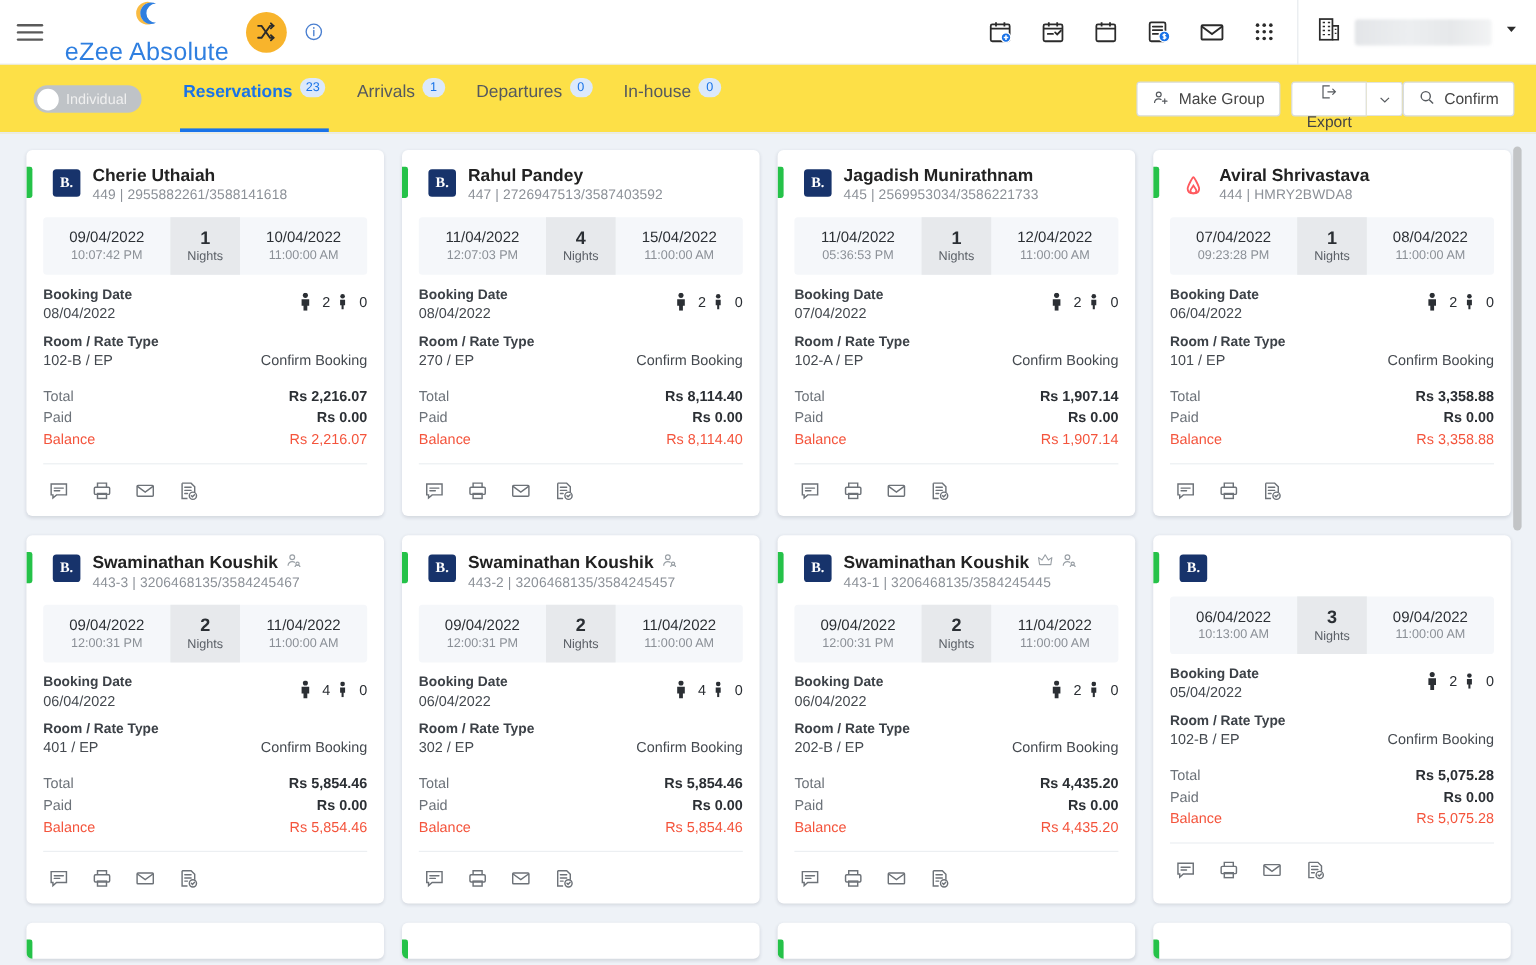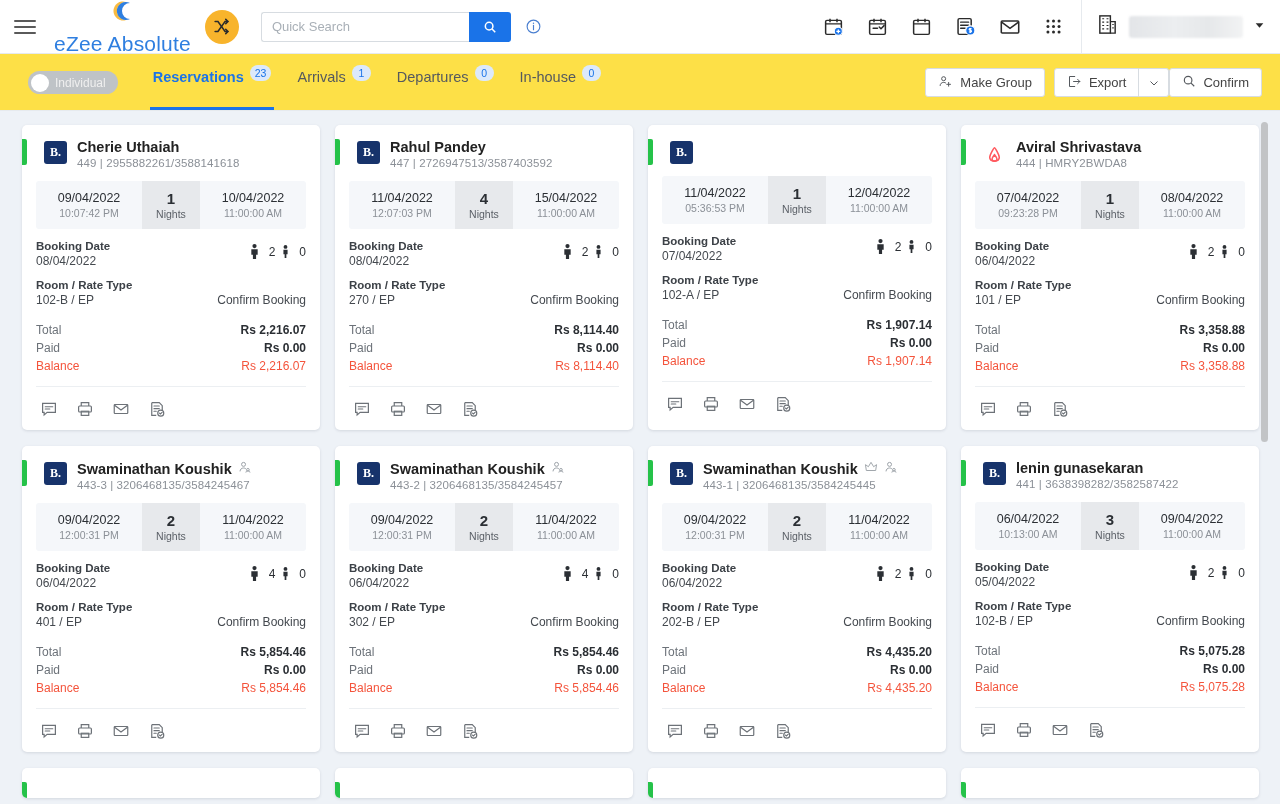--- a/index.html
+++ b/index.html
@@ -73,21 +73,21 @@
   .tab.active::after {
     content:""; position:absolute; left:10px; right:10px; bottom:0; height:3px; background:#1a73e8;
   }
   .tb-actions { margin-left:auto; display:flex; align-items:center; padding:0 18px 13px 0; }
   .btn {
     height:29px; border:1px solid #d7dce1; background:#fff; border-radius:3px;
     display:flex; align-items:center; gap:7px; padding:0 12px; font-size:13px; color:#444;
     cursor:pointer; font-family:"Liberation Sans", sans-serif;
   }
   .btn-split { display:flex; margin-left:9px; }
-  .btn-split .btn { margin-left:0; border-radius:3px 0 0 3px; }
+  .btn-split .btn { margin-left:0; border-radius:3px 0 0 3px;flex-direction:column; }
   .btn-caret {
     width:30px; height:29px; border:1px solid #d7dce1; border-left:none; background:#fff;
     border-radius:0 3px 3px 0; display:flex; align-items:center; justify-content:center; cursor:pointer;
   }
 
   
   .board { position:relative; height:692px; overflow:hidden; padding:14px 0 0 0; }
   .grid {
     display:grid; grid-template-columns:repeat(4, 298px); gap:16px 15px;
     padding:0 22px;
@@ -169,29 +169,20 @@
 
   <div class="shuffle-btn">
     <svg width="17" height="17" viewBox="0 0 24 24" fill="none" stroke="#2b2b2b" stroke-width="2.2" stroke-linecap="round">
       <path d="M3 5h4l10 14h4"></path>
         <path d="M3 19h4l10-14h4"></path>
       <path d="M18 2l3 3-3 3"></path>
         <path d="M18 16l3 3-3 3"></path>
     </svg>
   </div>
 
-  <div class="search-wrap">
-    <input class="search-input" value="" placeholder="Quick Search" style="">
-    <div class="search-go">
-      <svg width="14" height="14" viewBox="0 0 24 24" fill="none" stroke="#fff" stroke-width="2.6">
-        <circle cx="10.5" cy="10.5" r="6.5"></circle>
-          <path d="M15.5 15.5L21 21"></path>
-      </svg>
-    </div>
-  </div>
 
   <div class="info-icon">
     <svg width="17" height="17" viewBox="0 0 24 24" fill="none" stroke="#4a7fd0" stroke-width="1.6">
       <circle cx="12" cy="12" r="9"></circle>
         <path d="M12 10.5v6" stroke-linecap="round"></path>
         <circle cx="12" cy="7.4" r="1" fill="#4a7fd0" stroke="none"></circle>
     </svg>
   </div>
 
   <div class="head-icons">
@@ -531,20 +522,26 @@
               <path d="M15.3 17.5l1.2 1.2 2.3-2.3" stroke-linecap="round"></path>
             </svg>
           </span>
         </div>
       </div>
       <div class="card">
         <div class="c-head">
           <span class="src-logo">
             <span class="bcom">B.</span>
           </span>
+          <div>
+            <div class="c-name">
+              <span>Jagadish Munirathnam</span>
+            </div>
+            <div class="c-sub">445 | 2569953034/3586221733</div>
+          </div>
         </div>
         <div class="stay">
           <div class="stay-col">
             <span class="stay-date">11/04/2022</span>
             <span class="stay-time">05:36:53 PM</span>
           </div>
           <div class="stay-nights">
             <span class="nights-num">1</span>
             <span class="nights-lbl">Nights</span>
           </div>
@@ -1041,26 +1038,20 @@
               <path d="M15.3 17.5l1.2 1.2 2.3-2.3" stroke-linecap="round"></path>
             </svg>
           </span>
         </div>
       </div>
       <div class="card">
         <div class="c-head">
           <span class="src-logo">
             <span class="bcom">B.</span>
           </span>
-          <div>
-            <div class="c-name">
-              <span>lenin gunasekaran</span>
-            </div>
-            <div class="c-sub">441 | 3638398282/3582587422</div>
-          </div>
         </div>
         <div class="stay">
           <div class="stay-col">
             <span class="stay-date">06/04/2022</span>
             <span class="stay-time">10:13:00 AM</span>
           </div>
           <div class="stay-nights">
             <span class="nights-num">3</span>
             <span class="nights-lbl">Nights</span>
           </div>

